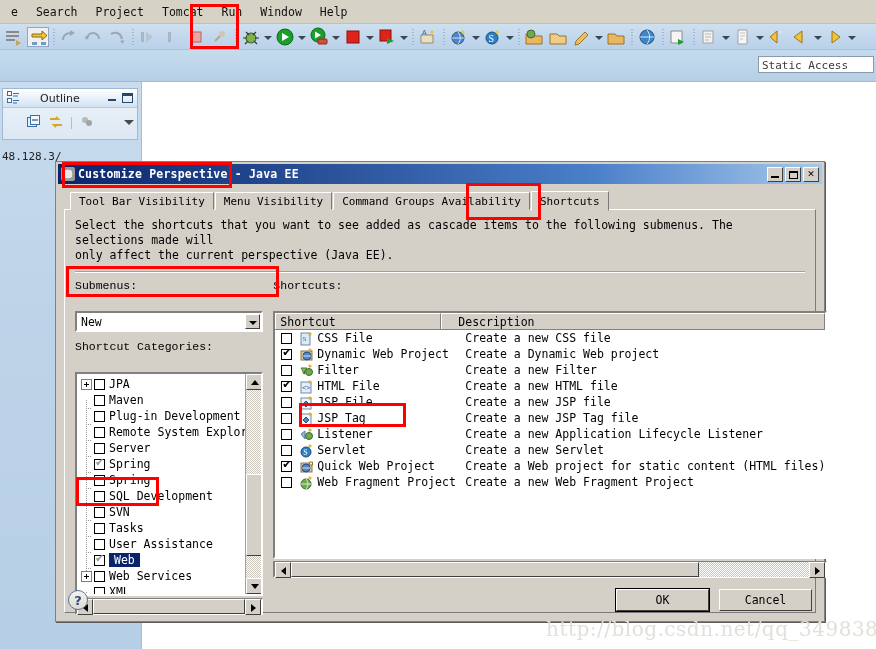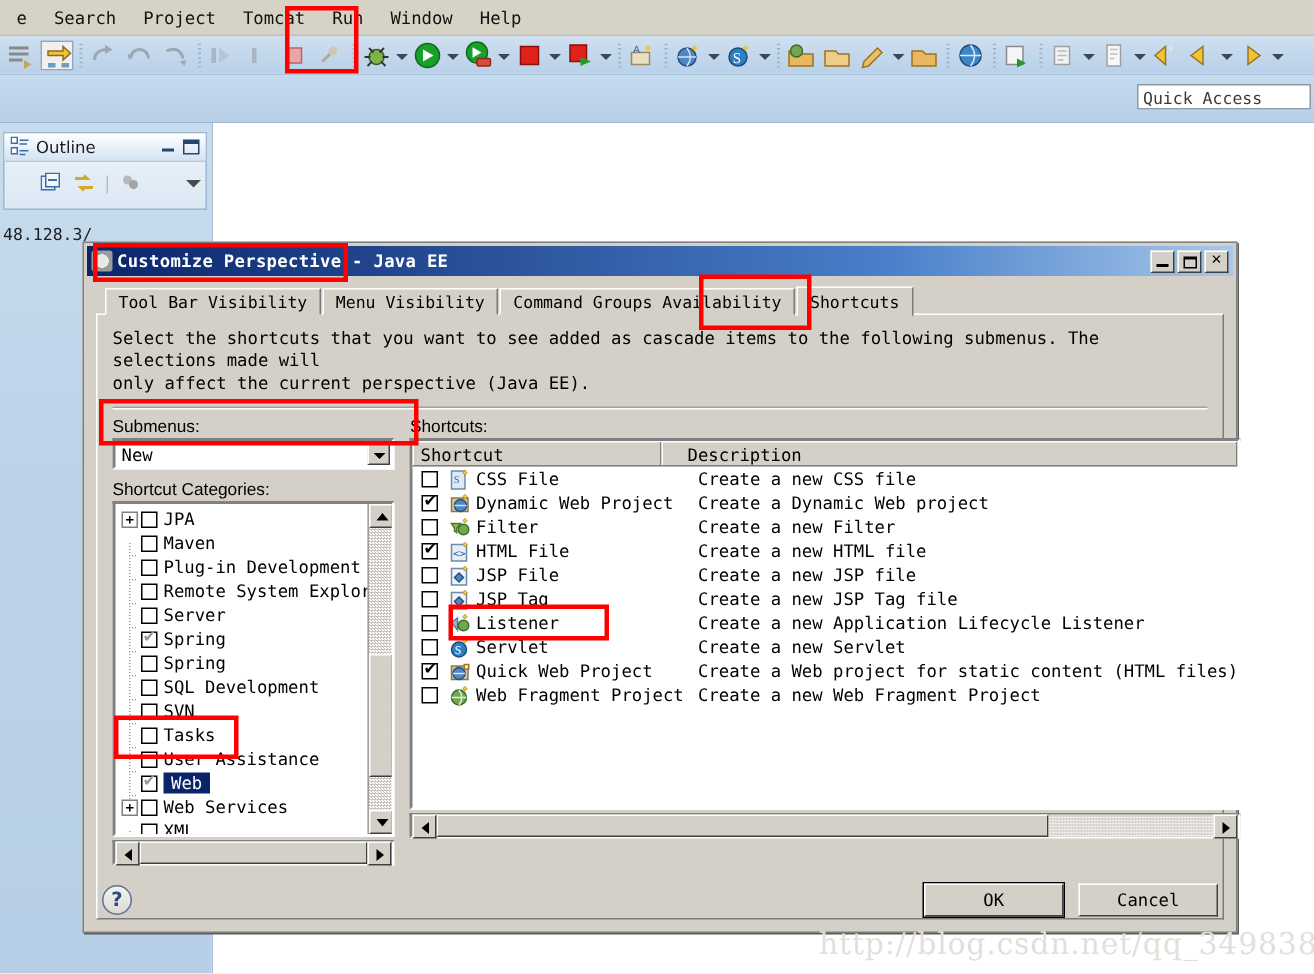--- a/index.html
+++ b/index.html
@@ -65,21 +65,21 @@
     background: linear-gradient(180deg,#c9dcee 0%, #bdd3e8 40%, #b7cfe6 100%);
   }
 
   
   .outline-view {
     position: absolute; left: 2px; top: 88px; width: 136px; height: 52px;
     background: linear-gradient(180deg,#eef4fa 0%,#dce8f4 100%);
     border: 1px solid #9fb9d4;
   }
   .outline-tab {
-    height: 19px; display: flex; align-items: center; gap: 4px; padding-left: 4px;
+    height: 19px; display: flex; align-items: center; gap: 20px; padding-left: 4px;
     background: linear-gradient(180deg,#ffffff 0%,#e4eef8 60%,#d4e3f2 100%);
     border-bottom: 1px solid #b6cbdf;
   }
   .outline-title { font-size: 11px; color: #1b1b1b; font-family: "DejaVu Sans", sans-serif; }
   .outline-btns { margin-left: auto; display: flex; gap: 4px; padding-right: 4px; }
   .mini-min { width: 11px; height: 10px; position: relative; }
   .mini-min::after { content:""; position:absolute; left:1px; bottom:2px; width:8px; height:2px; background:#25476e;}
   .mini-max { width: 11px; height: 10px; border: 1.5px solid #25476e; border-top-width: 3px; }
   .outline-toolbar {
     height: 30px; display: flex; align-items: center; gap: 8px; padding-left: 24px;
@@ -144,21 +144,21 @@
   .desc-text {
     font-size: 11.5px; color: #000; line-height: 15px; white-space: pre-line;
     font-family: "DejaVu Sans Mono", monospace;
   }
   .hr { height: 2px; border-top: 1px solid #a0a0a0; border-bottom: 1px solid #ffffff; margin: 8px 0 6px 0; }
 
   .cols { display: flex; gap: 10px; }
   .colL { width: 212px; }
   .colR { flex: 1; }
 
-  .lbl { font-size: 11.5px; color: #000; margin-bottom: 1px; font-family: Liberation Sans, sans-serif; }
+  .lbl { font-size: 11.5px; color: #000; margin-bottom: 19px; font-family: Liberation Mono, monospace; }
 
   .combo {
     height: 21px; background: #ffffff;
     border: 2px solid; border-color: #808080 #ffffff #ffffff #808080;
     display: flex; align-items: center; position: relative;
   }
   .combo-val { font-size: 11.5px; color: #000; padding-left: 4px; font-family: "DejaVu Sans Mono", monospace; }
   .combo-btn {
     position: absolute; right: 1px; top: 1px; width: 15px; height: 15px;
     background: #d4d0c8; border: 1px solid; border-color: #ffffff #404040 #404040 #ffffff;
@@ -488,21 +488,21 @@
     <div class="tb-arrow"></div>
     <div class="tb-ico">
       <svg width="22" height="20" viewBox="0 0 22 20">
           <path d="M8 4v12l8-6z" fill="#f2c431" stroke="#9b7326"></path>
         </svg>
     </div>
     <div class="tb-arrow"></div>
   </div>
 
   <div class="coolbar2">
-    <div class="quick-access">Quick Access</div>
+    <div class="quick-access">Static Access</div>
   </div>
 
   <div class="outline-view">
     <div class="outline-tab">
       <span>
         <svg width="13" height="13" viewBox="0 0 13 13">
             <rect x="0.5" y="0.5" width="4" height="4" fill="#fff" stroke="#3b6ea5"></rect>
             <rect x="0.5" y="7.5" width="4" height="4" fill="#fff" stroke="#3b6ea5"></rect>
             <path d="M6 2.5h6M6 5h5M6 9.5h6M6 12h4" stroke="#3b6ea5"></path>
           </svg>

